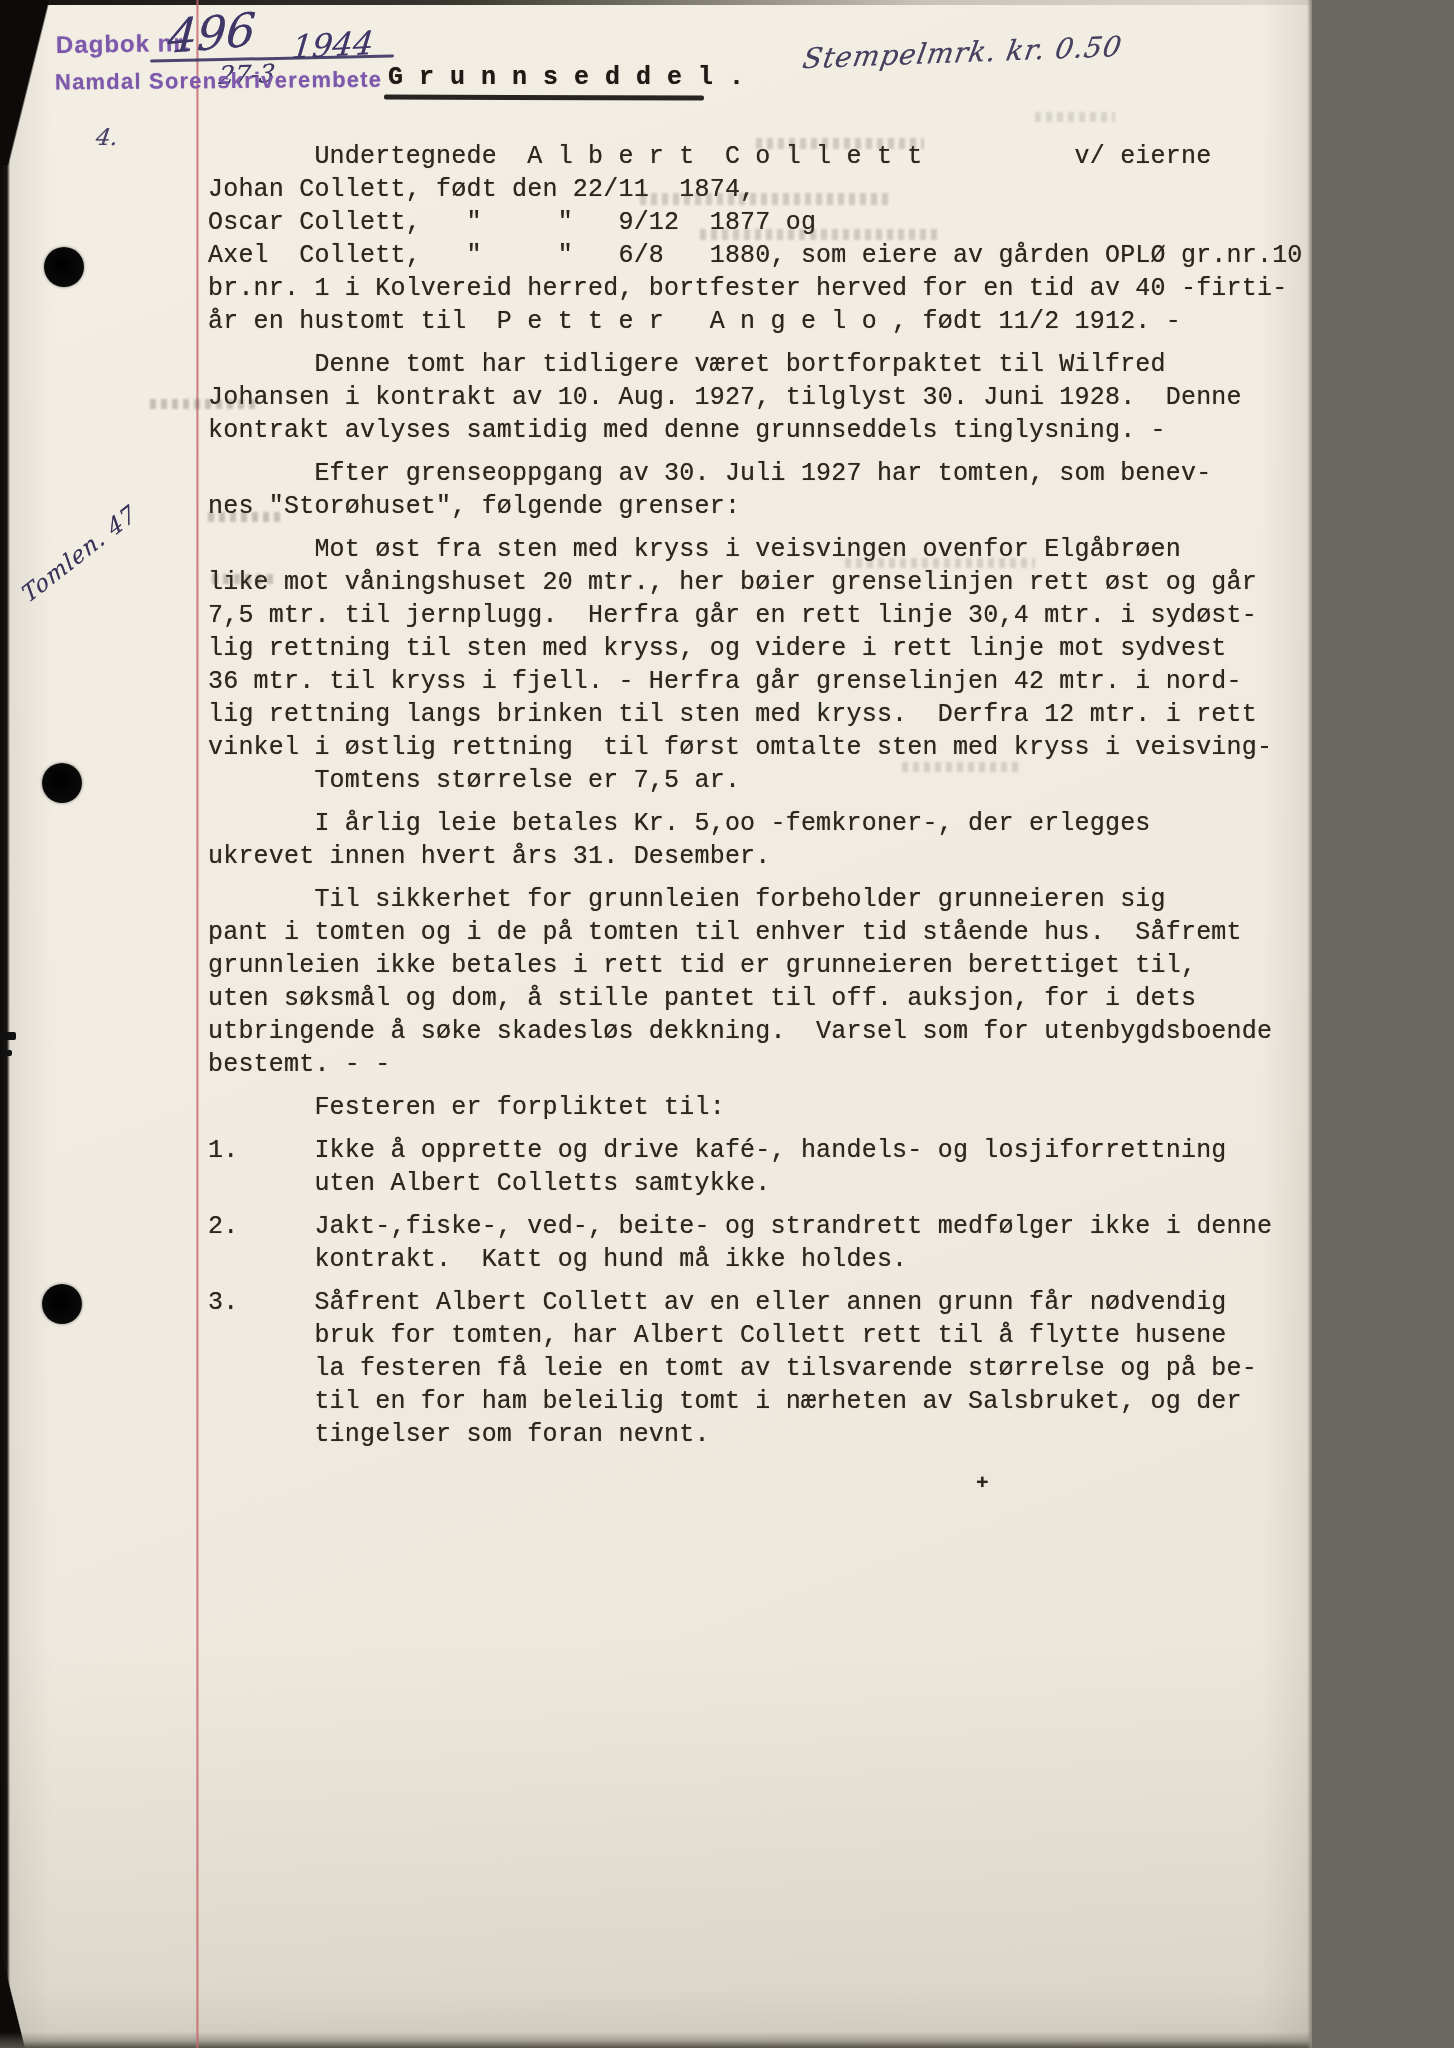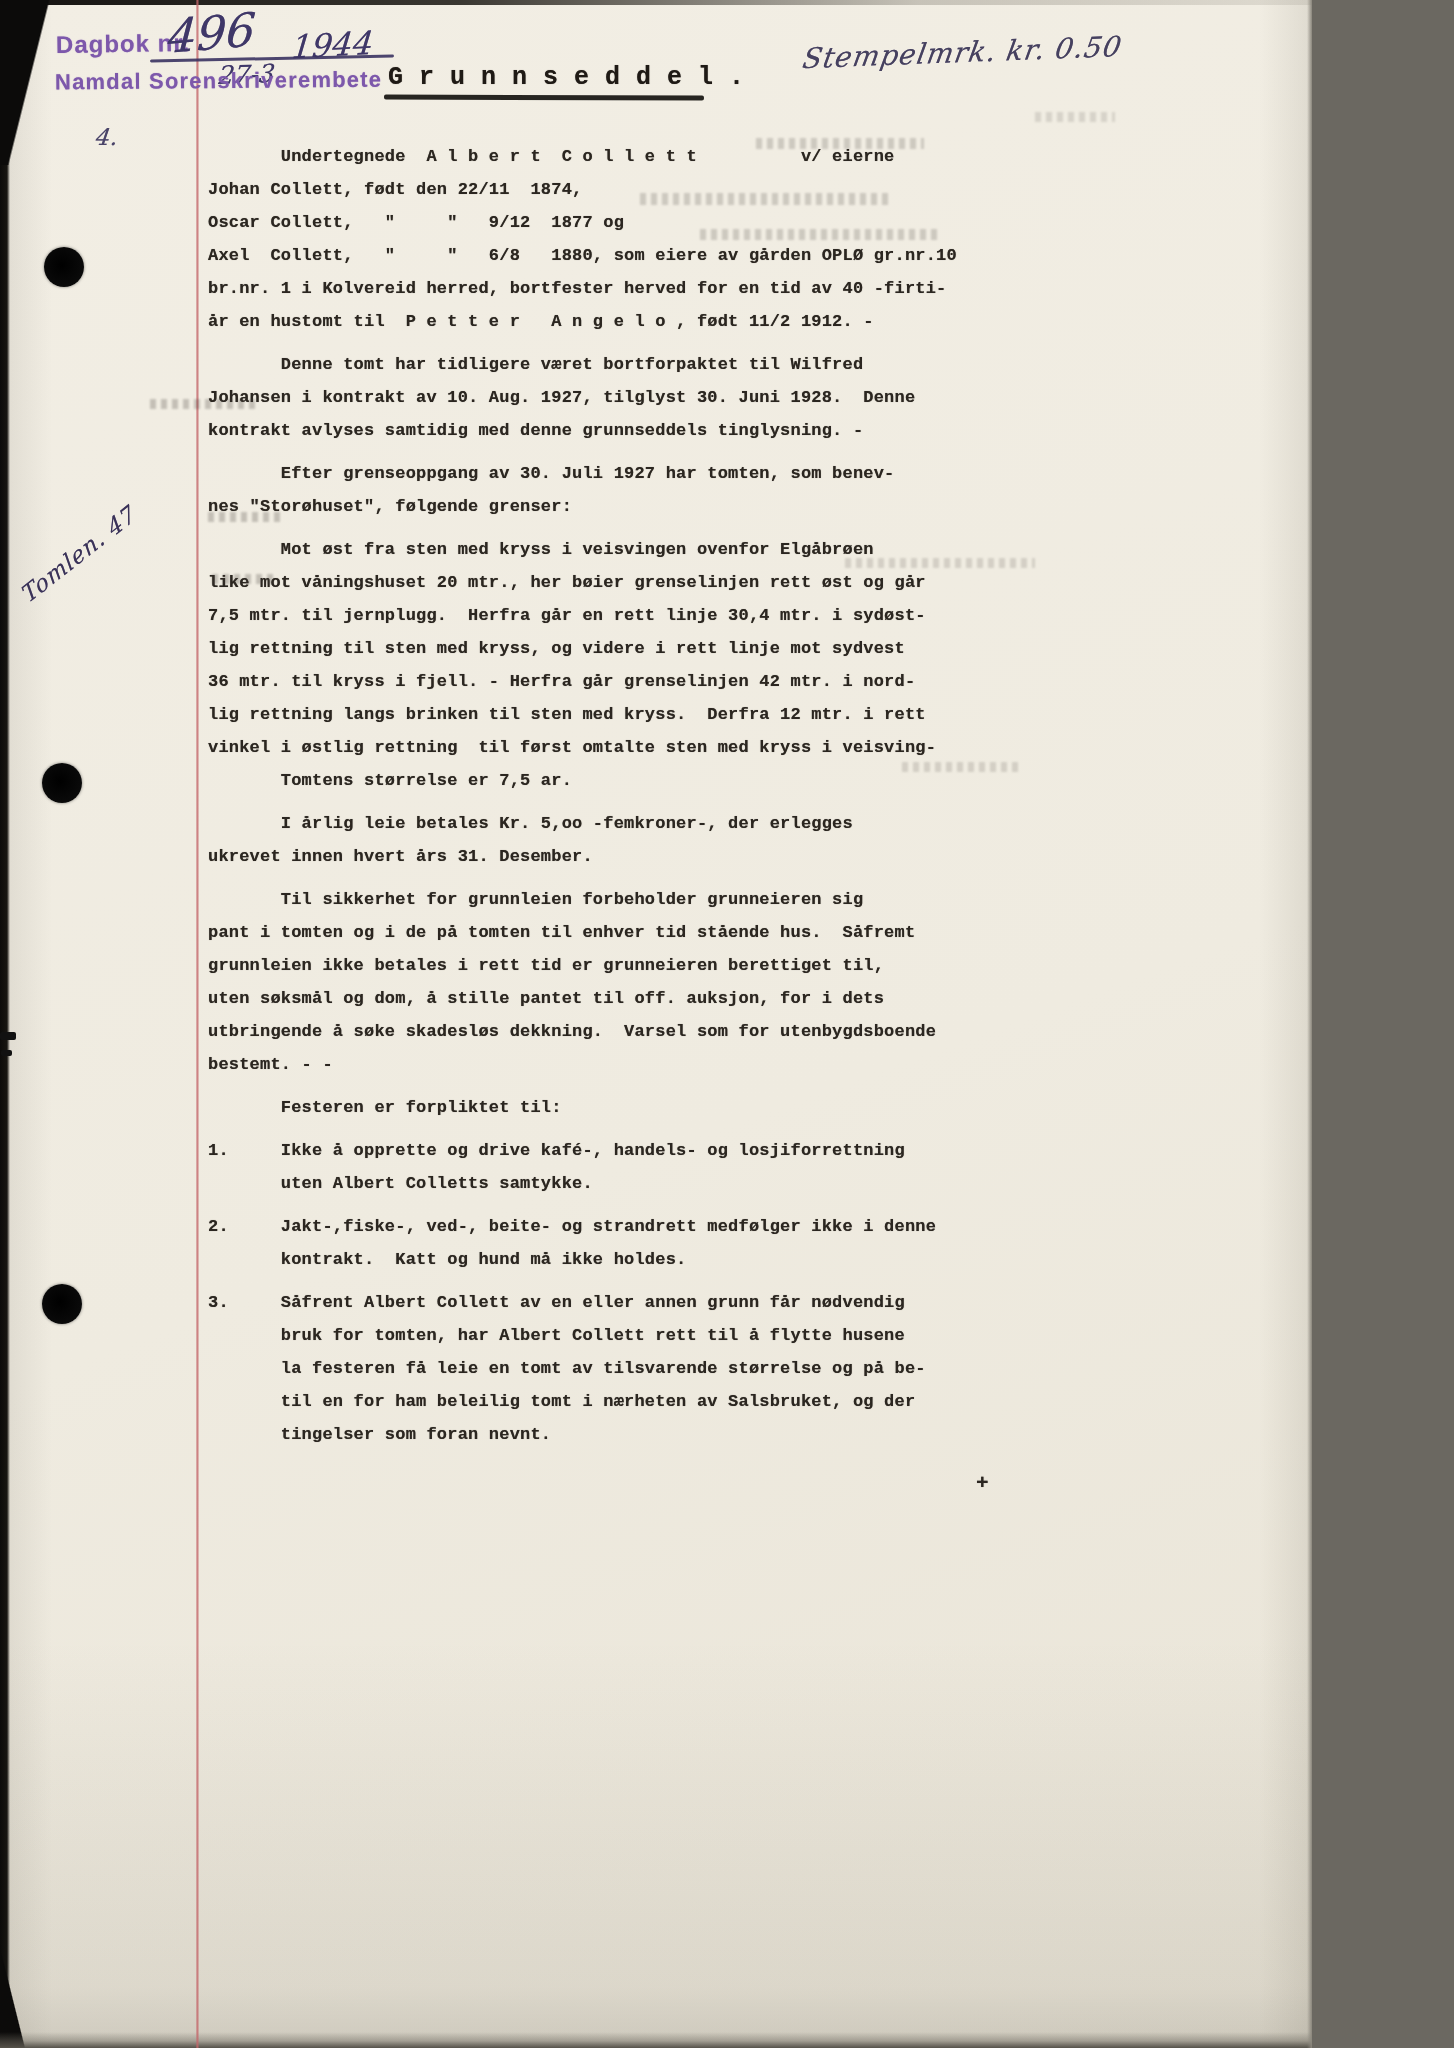--- a/index.html
+++ b/index.html
@@ -66,22 +66,22 @@
   
   .doc-title { position:absolute; left:388px; top:63px; font-size:25px; font-weight:bold;
     color:#1f1a15; letter-spacing:0.5px; white-space:pre;
     text-shadow:0 0 0.7px rgba(31,26,21,0.7); }
   .title-underline { position:absolute; left:384px; top:95px; width:320px; height:5px;
     background:#161310; border-radius:2px; transform:rotate(0.15deg); opacity:0.92; }
 
   
   .body-text { position:absolute; left:208px; top:140px; width:860px; color:#2b2620; }
   .para { margin-bottom:10px; }
-  .line { white-space:pre; font-size:17px; line-height:33px; height:33px;
-    text-shadow:0 0 0.7px rgba(43,38,32,0.65); letter-spacing:0.2px;font-weight:bold; }
+  .line { white-space:pre; font-size:25px; line-height:33px; height:33px;
+    text-shadow:0 0 0.7px rgba(43,38,32,0.65); letter-spacing:0.2px; }
 
   .end-mark { position:absolute; left:976px; top:1472px; font-size:21px; font-weight:bold;
     color:#2b2620; text-shadow:0 0 0.7px rgba(43,38,32,0.65); }
 
   
   .smudge { position:absolute; pointer-events:none; opacity:0.28; filter:blur(1.3px);
     background:repeating-linear-gradient(90deg, rgba(70,64,58,0.75) 0 6px, rgba(0,0,0,0) 6px 11px); }
   .sm1 { left:640px; top:193px; width:252px; height:12px; }
   .sm2 { left:756px; top:138px; width:168px; height:11px; }
   .sm3 { left:700px; top:229px; width:238px; height:11px; }

